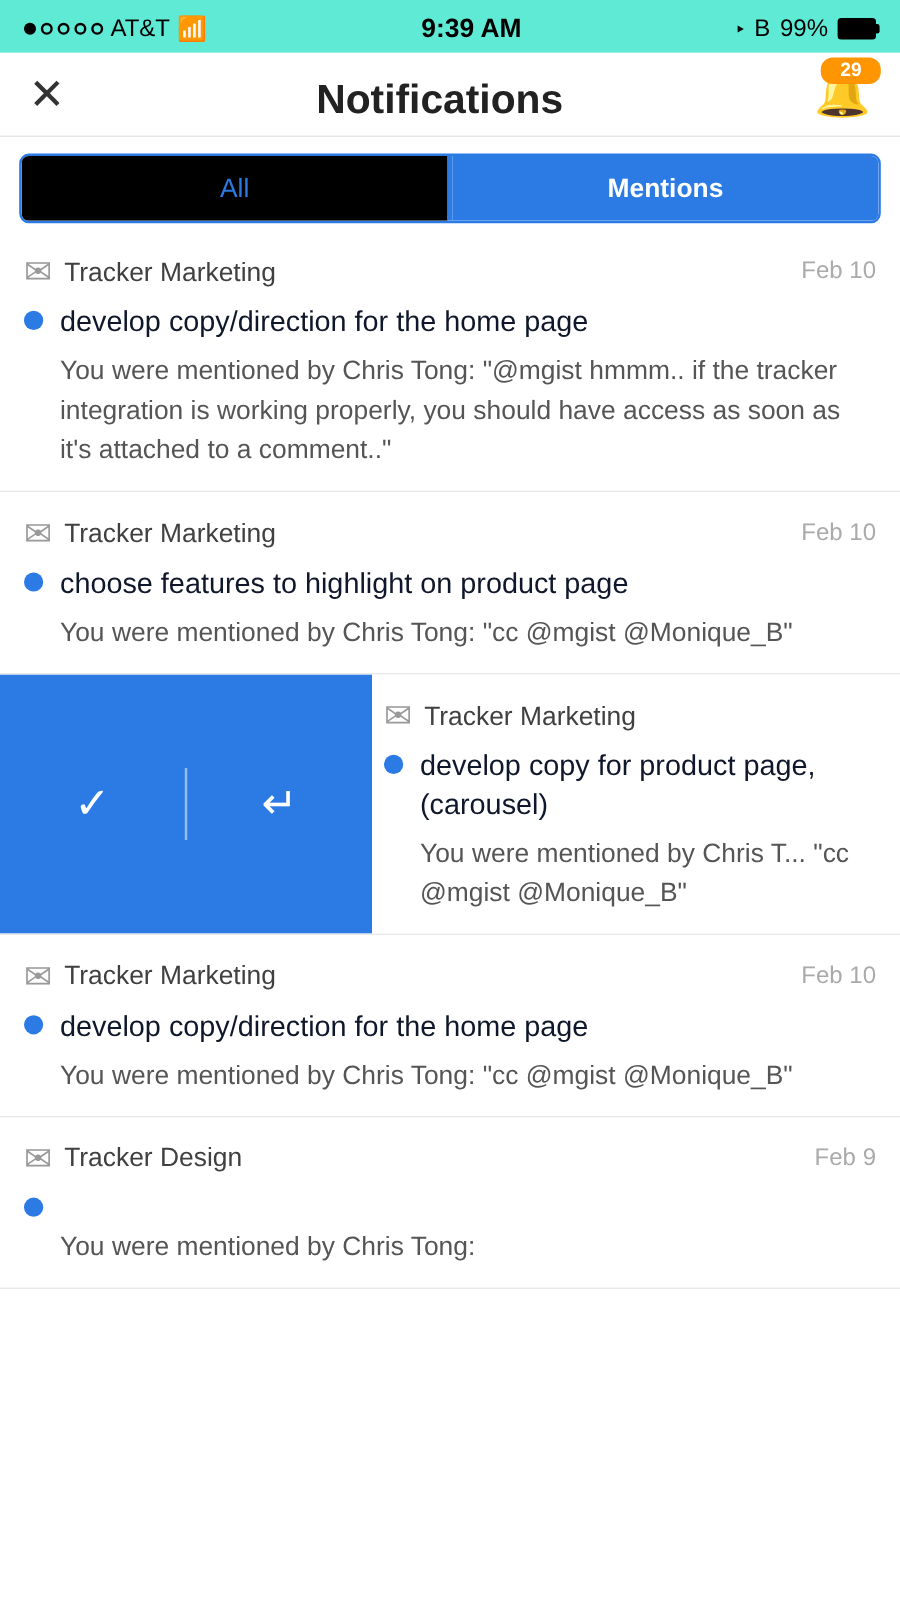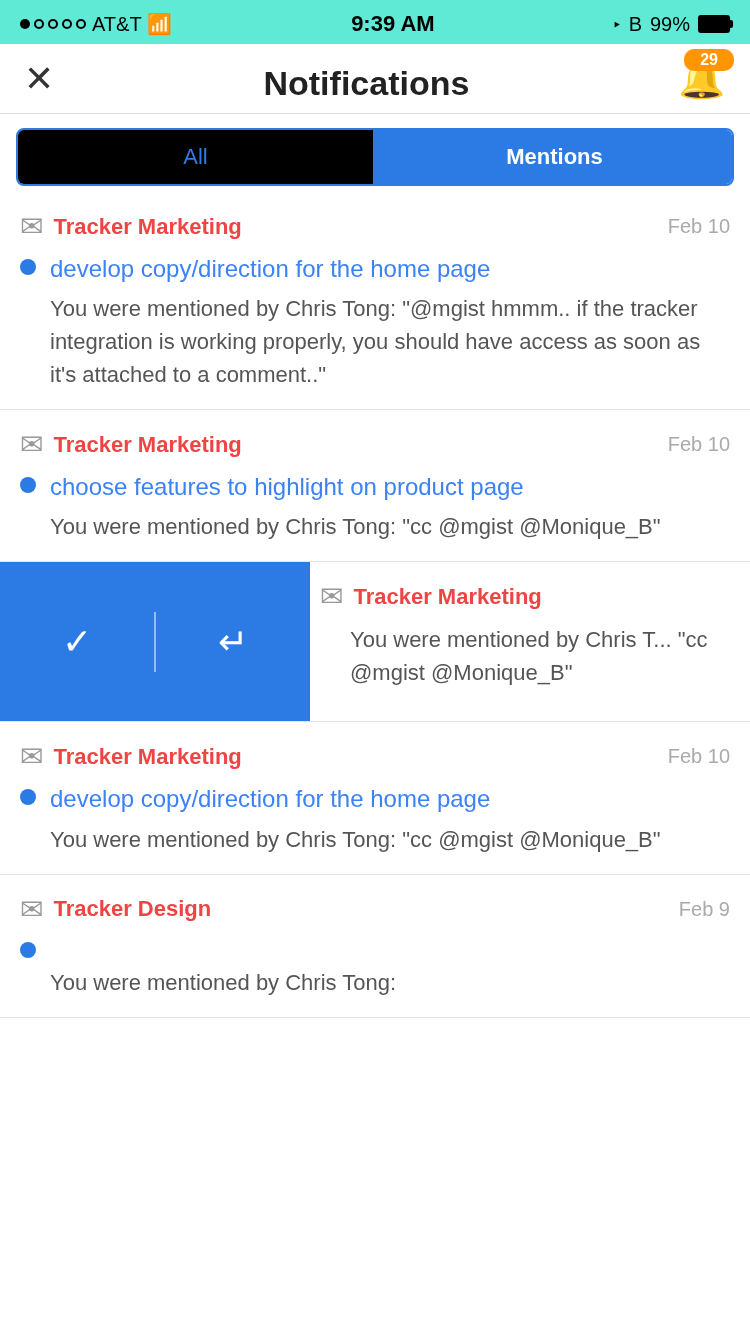--- a/index.html
+++ b/index.html
@@ -180,22 +180,22 @@
       display: flex;
       align-items: center;
       gap: 10px;
     }
     .at-icon {
       font-size: 28px;
       color: #999;
     }
     .notif-project {
       font-size: 22px;
-      color: #ef4444;
-      font-weight: 700;
+      color: #404040;
+      font-weight: 400;
     }
     .notif-date {
       font-size: 20px;
       color: #aaa;
     }
 
     .notif-task-row {
       display: flex;
       align-items: flex-start;
       gap: 14px;
@@ -204,21 +204,21 @@
     .blue-dot {
       width: 16px;
       height: 16px;
       border-radius: 50%;
       background: #2c7be5;
       flex-shrink: 0;
       margin-top: 6px;
     }
     .notif-task {
       font-size: 24px;
-      color: #3b82f6;
+      color: #0f172a;
       font-weight: 400;
       line-height: 1.3;
     }
 
     .notif-message {
       font-size: 22px;
       color: #555;
       line-height: 1.5;
       padding-left: 30px;
     }
@@ -353,20 +353,24 @@
       </div>
     </div>
 
     <div class="notif-header">
       <div class="notif-header-left">
         <span class="at-icon">✉</span>
         <span class="notif-project">Tracker Marketing</span>
       </div>
       <span class="notif-date"></span>
     </div>
+    <div class="notif-task-row">
+      <div class="blue-dot"></div>
+      <span class="notif-task">develop copy for product page, (carousel)</span>
+    </div>
     <div class="notif-message">You were mentioned by Chris T... "cc @mgist @Monique_B"</div>
   </div>
 
   <div class="notification-item">
     <div class="notif-header">
       <div class="notif-header-left">
         <span class="at-icon">✉</span>
         <span class="notif-project">Tracker Marketing</span>
       </div>
       <span class="notif-date">Feb 10</span>

